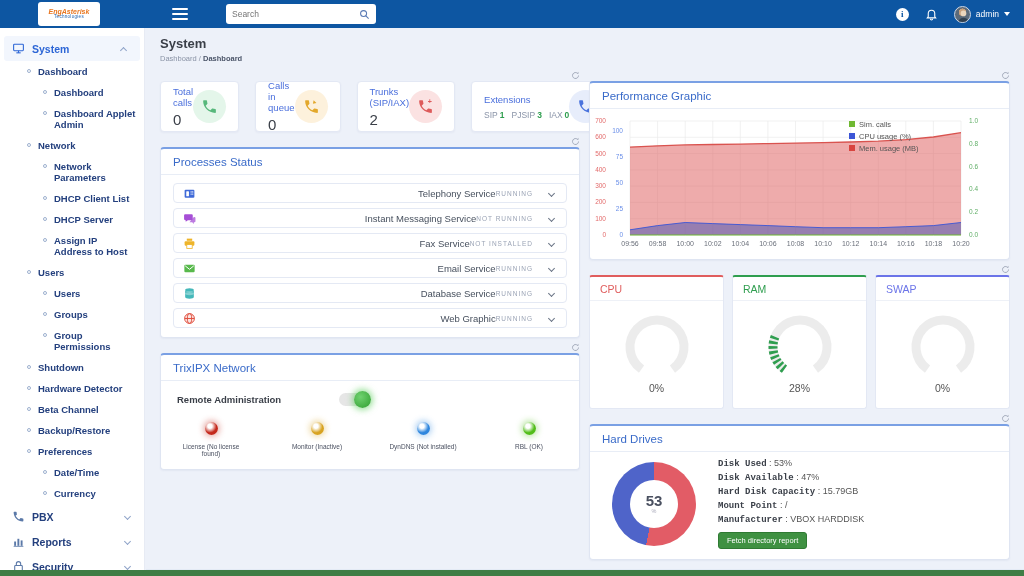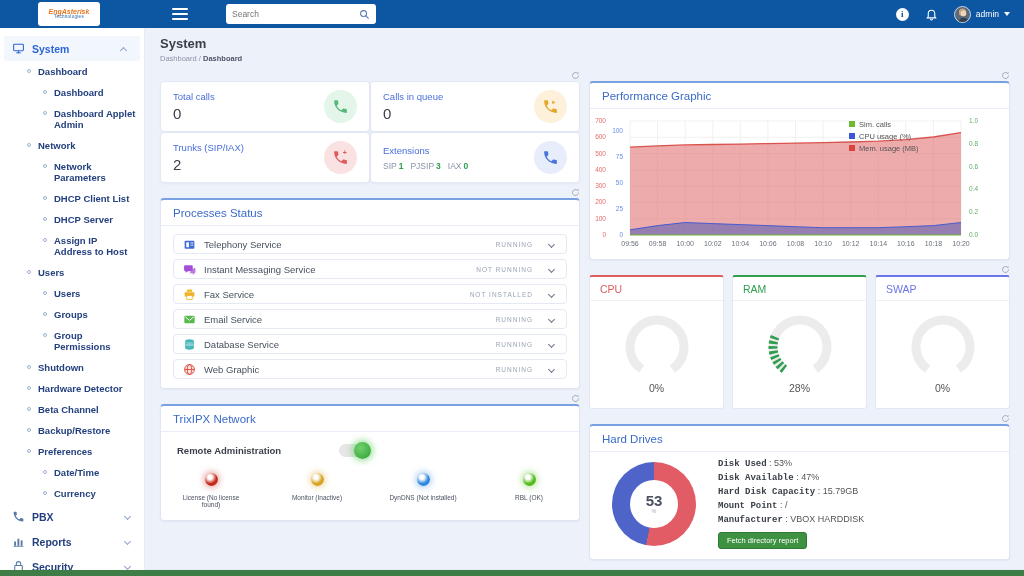--- a/index.html
+++ b/index.html
@@ -44,35 +44,35 @@
   .cols { display:flex; gap:9px; margin-top:6px; }
   .col { width:420px; }
   .refresh-row { display:flex; justify-content:flex-end; height:12px; align-items:center; }
   .refresh-ic { cursor:pointer; opacity:.75; }
 
   .panel { background:#fff; border:1px solid #dfe5f2; border-top:2px solid #7aa0e4; border-radius:4px; box-shadow:0 1px 2px rgba(60,80,140,.06); }
   .panel-h { padding:7px 12px 6px 12px; font-size:11.5px; color:#3a6bc9; border-bottom:1px solid #e8edf6; }
   .panel-b { padding:8px 12px; }
 
   
-  .cards-grid { display:grid; grid-template-columns:1fr 1fr; gap:0; }
+  .cards-grid { display:grid; grid-template-columns:1fr 1fr 1fr 1fr; gap:16px; }
   .stat-card { background:#fff; border:1px solid #e3e8f4; border-radius:4px; height:51px; padding:8px 12px; display:flex; align-items:center; justify-content:space-between; box-shadow:0 1px 2px rgba(60,80,140,.05); }
   .stat-title { font-size:9.5px; color:#4a6fdc; }
   .stat-value { font-size:15px; color:#3a3f48; margin-top:3px; }
   .icon-circle { width:33px; height:33px; border-radius:50%; display:flex; align-items:center; justify-content:center; flex:none; }
   .t-green  { background:#e4f6ea; color:#57b87b; }
   .t-orange { background:#fdf1dc; color:#e3a82b; }
   .t-red    { background:#fbe2e2; color:#dd5b5b; }
   .t-blue   { background:#e7edfb; color:#4a73dd; }
   .ext-parts { font-size:8.5px; color:#8a94a8; margin-top:5px; display:flex; gap:7px; }
   .ext-parts b { color:#2f9e4f; margin-left:2px; }
 
   
   .proc-row { display:flex; align-items:center; border:1px solid #e4e9f4; border-radius:4px; height:20px; margin-bottom:5px; padding:0 9px; cursor:pointer; background:#fff; }
-  .proc-name { font-size:9.5px; color:#47505e; margin-left:8px; flex:1; }
+  .proc-name { font-size:9.5px; color:#47505e; margin-left:8px; flex:1;text-align:right; }
   .proc-status { font-size:6.5px; letter-spacing:1px; color:#9aa3b5; }
   .proc-chev { width:5px; height:5px; border-right:1.5px solid #6a7586; border-bottom:1.5px solid #6a7586; transform:rotate(45deg); margin-left:16px; margin-right:3px; }
 
   
   .ra-row { display:flex; align-items:center; gap:58px; padding:4px 4px 0 4px; }
   .ra-label { font-size:9.5px; font-weight:bold; color:#3a3f48; }
   .toggle { position:relative; width:30px; height:13px; background:#e6e6e6; border-radius:7px; cursor:pointer; }
   .toggle .knob { position:absolute; right:-2px; top:-2px; width:17px; height:17px; border-radius:50%; background:radial-gradient(circle at 38% 35%, #6fd26f, #2f9e2f); box-shadow:0 0 6px 2px rgba(70,200,70,.55); }
   .dots-row { display:flex; justify-content:center; gap:30px; margin-top:16px; padding-bottom:4px; }
   .dot-item { display:flex; flex-direction:column; align-items:center; width:88px; }

